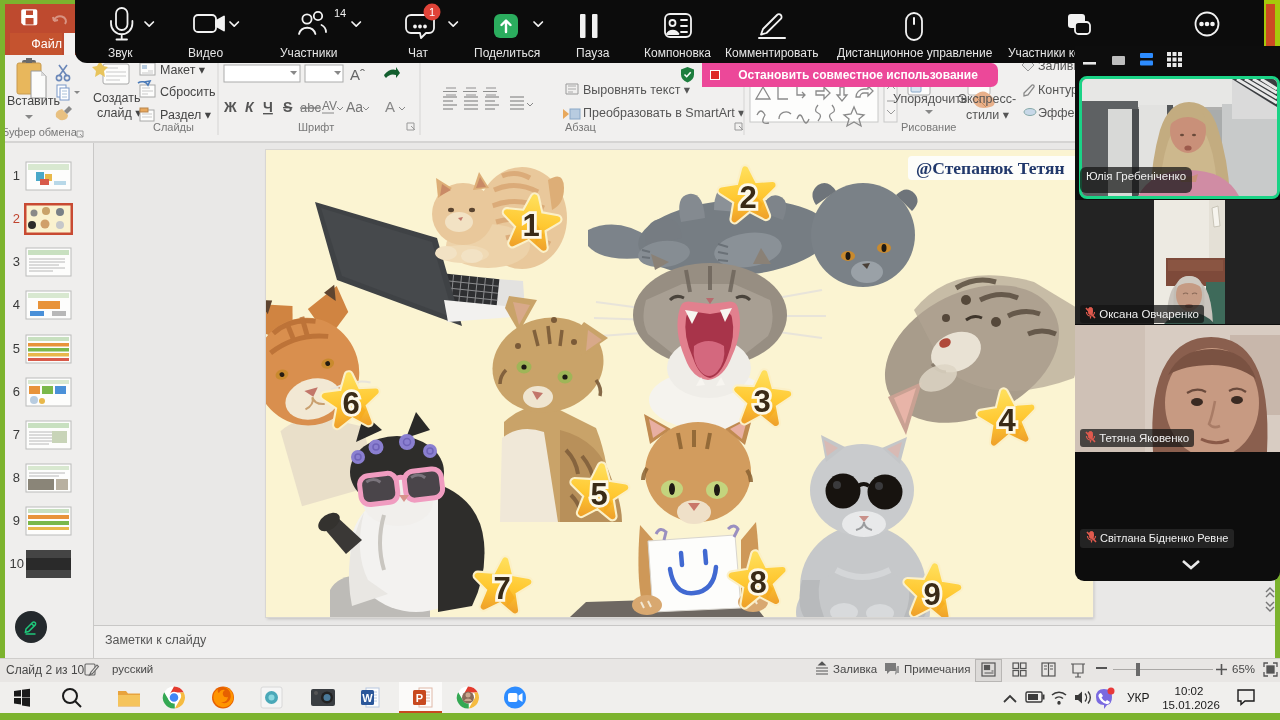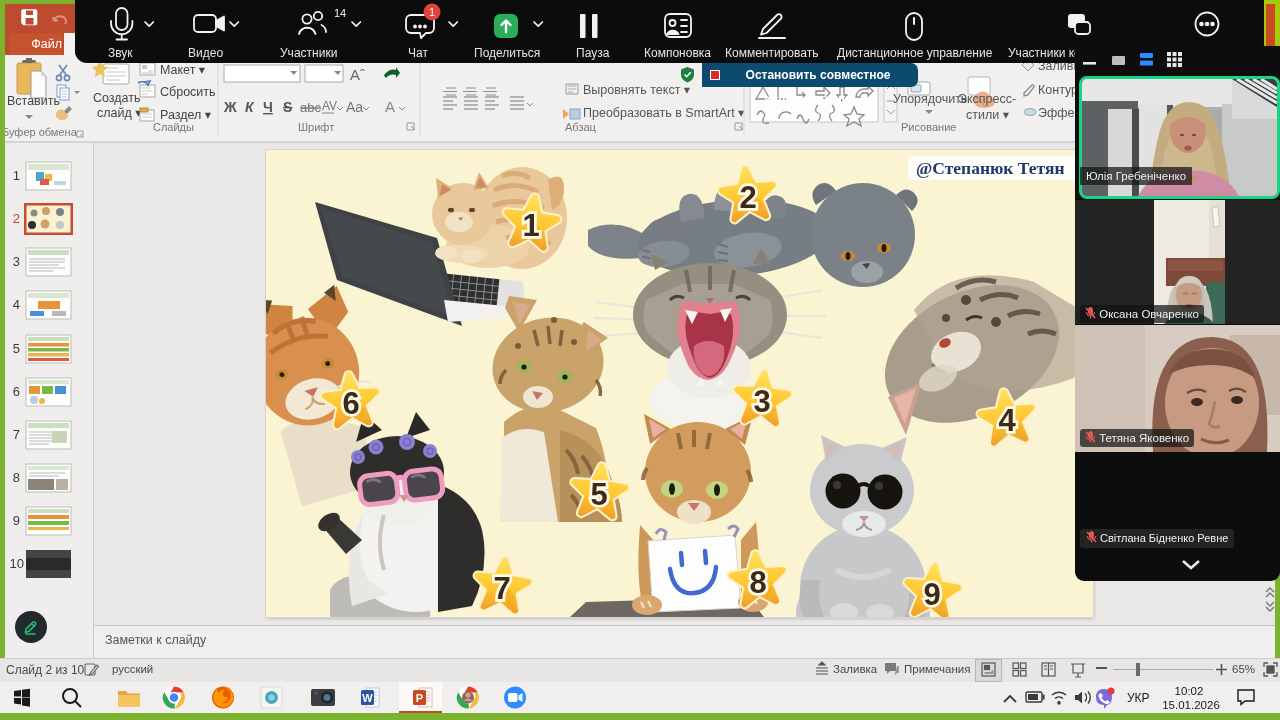--- a/index.html
+++ b/index.html
@@ -724,21 +724,21 @@
 <div class="abs" style="left:1264px;top:0;width:16px;height:46px;background:#A6C90B"></div>
 <div class="abs" style="left:1266px;top:4px;width:9px;height:42px;background:#CC4A23"></div>
 
 <svg class="abs" style="left:380px;top:66px" width="20" height="18" viewBox="0 0 20 18">
       <path d="M4 9 q6-7 12-5 l0-3 4 6 -4 5 0-3 q-6-2 -10 3 q-2-2 -2-3z" fill="#135E2E"></path>
     </svg>
 <svg class="abs" style="left:679px;top:66px" width="17" height="18" viewBox="0 0 17 18">
       <path d="M8.5 1 L15 3.5 v5 q0 5.5-6.5 8 Q2 14 2 8.5 v-5z" fill="#1E7E3E"></path>
       <path d="M5.5 8.5 l2.2 2.2 4-4.5" stroke="#fff" stroke-width="1.6" fill="none"></path>
     </svg>
-<div class="abs" style="left:702px;top:63px;width:216px;height:24px;background:#0c4a6e;border-radius:0 7px 7px 0;color:#fff;font-weight:bold;font-size:12px;line-height:24px;text-align:center;text-indent:16px">Остановить совместное использование</div>
+<div class="abs" style="left:702px;top:63px;width:296px;height:24px;background:#ec4899;border-radius:0 7px 7px 0;color:#fff;font-weight:bold;font-size:12px;line-height:24px;text-align:center;text-indent:16px">Остановить совместное использование</div>
 <div class="abs" style="left:710px;top:70px;width:8px;height:8px;border:1.7px solid #fff;background:#DE2A28"></div>
 
 <div class="abs" style="left:75px;top:0;width:1189px;height:63px;background:#0C0C0C;border-radius:0 0 12px 12px"></div>
 <svg class="abs" style="left:75px;top:0" width="1189" height="63" viewBox="0 0 1189 63">
  <g stroke="#F2F2F2" fill="none" stroke-width="1.8" stroke-linecap="round" stroke-linejoin="round">
 
   <rect x="41" y="8" width="11.5" height="22" rx="5.7"></rect>
   <path d="M36 21 v2.5 a10.7 10.7 0 0 0 21.4 0 V21 M46.7 34.5 v4.5 M41.5 39.5 h10.5"></path>
   <path d="M70 22 l4.2 4.2 4.2-4.2" stroke-width="1.7"></path>
 
@@ -839,21 +839,21 @@
  <path d="M78 117 q0-30 8-54 q8-22 20-22 q13 0 21 22 q8 22 8 54 z" fill="#CDB88D"></path>
  <ellipse cx="106" cy="52" rx="18" ry="22" fill="#C99079"></ellipse>
  <path d="M88 46 q2-19 18-19 q17 0 18 19 q-9-8-18-8 q-11 0-18 8z" fill="#C3AC80"></path>
  <ellipse cx="100" cy="56" rx="2" ry="1.3" fill="#6A4A3A"></ellipse>
  <ellipse cx="112" cy="56" rx="2" ry="1.3" fill="#6A4A3A"></ellipse>
  <ellipse cx="106" cy="69" rx="3.6" ry="2.6" fill="#9C5A4C"></ellipse>
  <path d="M56 117 q14-26 50-26 q37 0 51 26 z" fill="#D08CA4"></path>
  <path d="M97 95 q9 5 19 0 l-2 8 h-15 z" fill="#C99079"></path>
 </svg>
 </div>
-<div class="abs" style="left:1080px;top:167px;height:18px;background:rgba(20,20,20,.72);border-radius:1px;color:#F0F0F0;font-size:11.5px;line-height:18px;padding:0 6px">Юлія Гребеніченко</div>
+<div class="abs" style="left:1080px;top:167px;height:26px;background:rgba(20,20,20,.72);border-radius:6px;color:#F0F0F0;font-size:11.5px;line-height:18px;padding:0 6px">Юлія Гребеніченко</div>
 
 <div class="abs" style="left:1075px;top:200px;width:205px;height:124px;background:#232323;overflow:hidden">
 <svg class="abs" style="left:79px;top:0" width="71" height="124" viewBox="0 0 71 124">
  <rect width="71" height="124" fill="#EDEAE2"></rect>
  <rect x="55" y="0" width="16" height="124" fill="#E4E0D6"></rect>
  <path d="M58 8 l6-2 2 20 -6 1z" fill="#F6F4EE" stroke="#C9C5B8"></path>
  <rect x="12" y="58" width="59" height="28" fill="#7E4A3A"></rect>
  <rect x="14" y="60" width="55" height="11" fill="#8A5542"></rect>
  <rect x="52" y="82" width="19" height="42" fill="#3E6A5A"></rect>
  <path d="M12 124 q1-26 7-36 q6-9 16-9 q11 0 17 10 q6 11 7 35 z" fill="#C9C4BD"></path>

